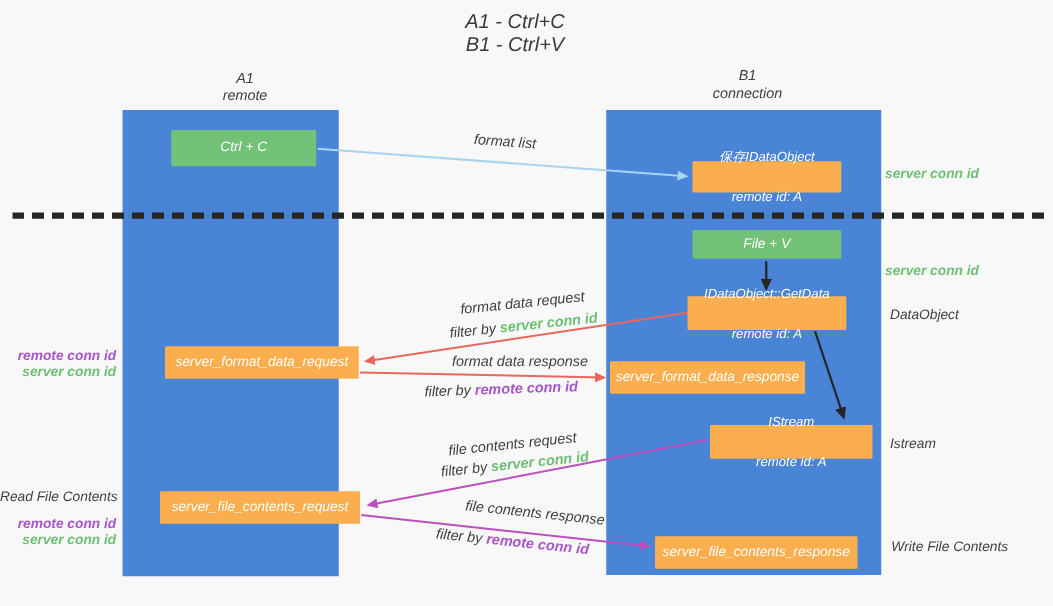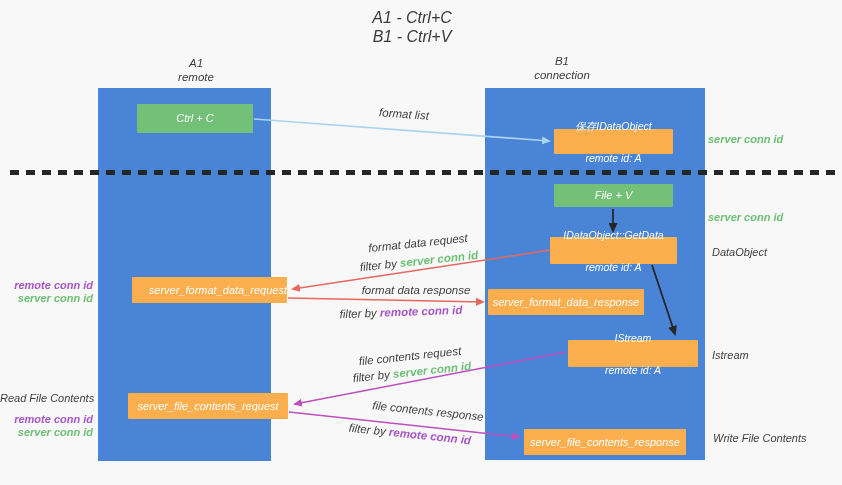--- a/index.html
+++ b/index.html
@@ -45,21 +45,21 @@
 
   <div class="title">
     <div>A1 - Ctrl+C</div>
     <div>B1 - Ctrl+V</div>
   </div>
 
   <div class="hdr" style="left:196px;top:56px;">
     <div>A1</div>
     <div>remote</div>
   </div>
-  <div class="hdr" style="left:562px;top:54px;">
+  <div class="hdr" style="left:598px;top:54px;">
     <div>B1</div>
     <div>connection</div>
   </div>
 
   <div class="lifeline" style="left:98px;top:88px;width:173px;height:373px;"></div>
   <div class="lifeline" style="left:485px;top:88px;width:220px;height:372px;"></div>
 
   <div class="divider"></div>
 
   <svg class="arrows" viewBox="0 0 842 485">
@@ -97,21 +97,21 @@
 
   <div class="node green" style="left:554px;top:184px;width:119px;height:23px;">
     <span>File + V</span>
   </div>
 
   <div class="node orange two" style="left:550px;top:237px;width:127px;height:27px;">
     <span>IDataObject::GetData</span>
     <span>remote id: A</span>
   </div>
 
-  <div class="node orange" style="left:132px;top:277px;width:155px;height:26px;align-items:flex-end;">
+  <div class="node orange" style="left:132px;top:277px;width:155px;height:26px;">
     <span>server_format_data_request</span>
   </div>
 
   <div class="node orange" style="left:488px;top:289px;width:156px;height:26px;">
     <span>server_format_data_response</span>
   </div>
 
   <div class="node orange two" style="left:568px;top:340px;width:130px;height:27px;">
     <span>IStream</span>
     <span>remote id: A</span>

